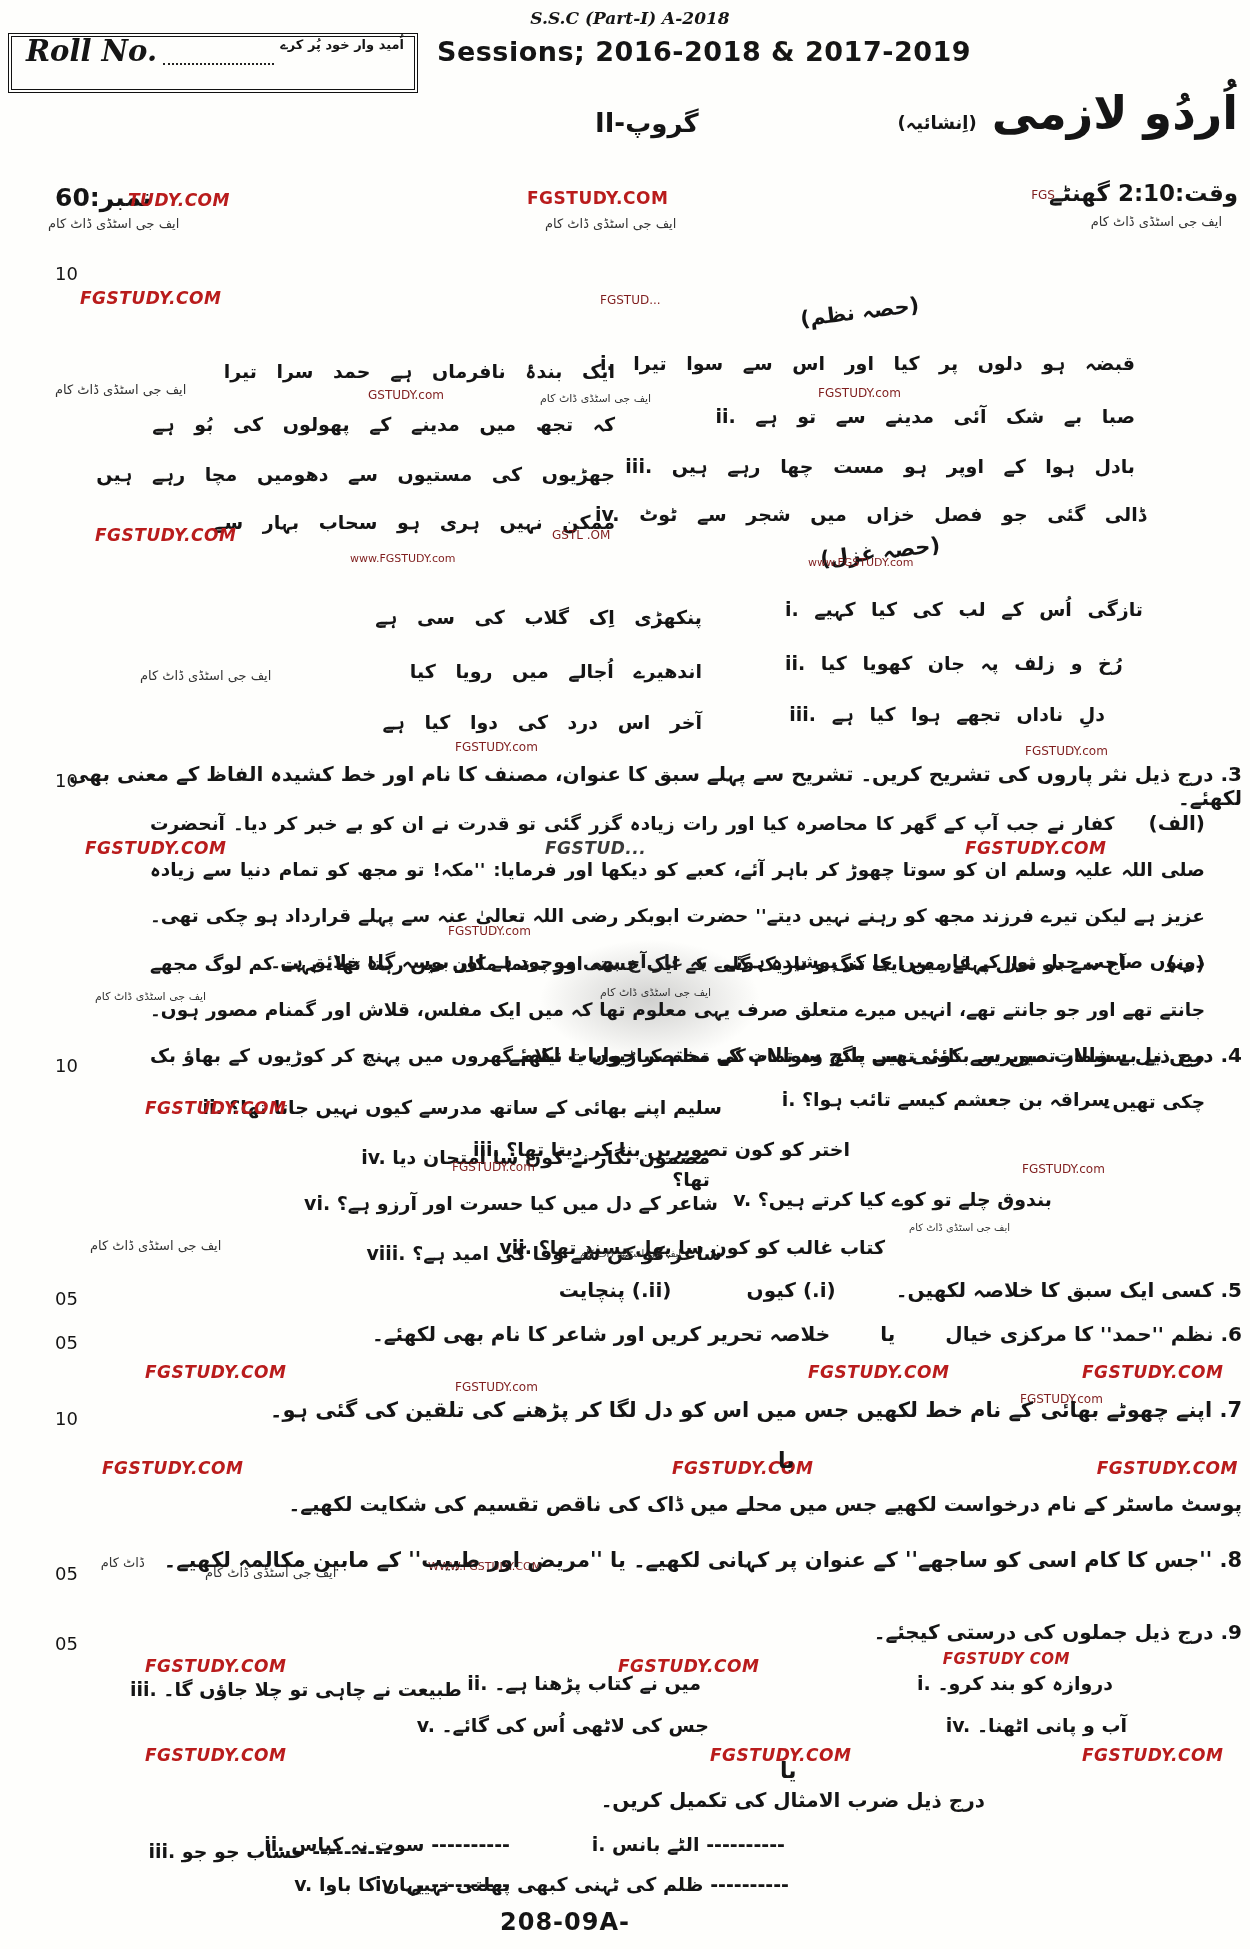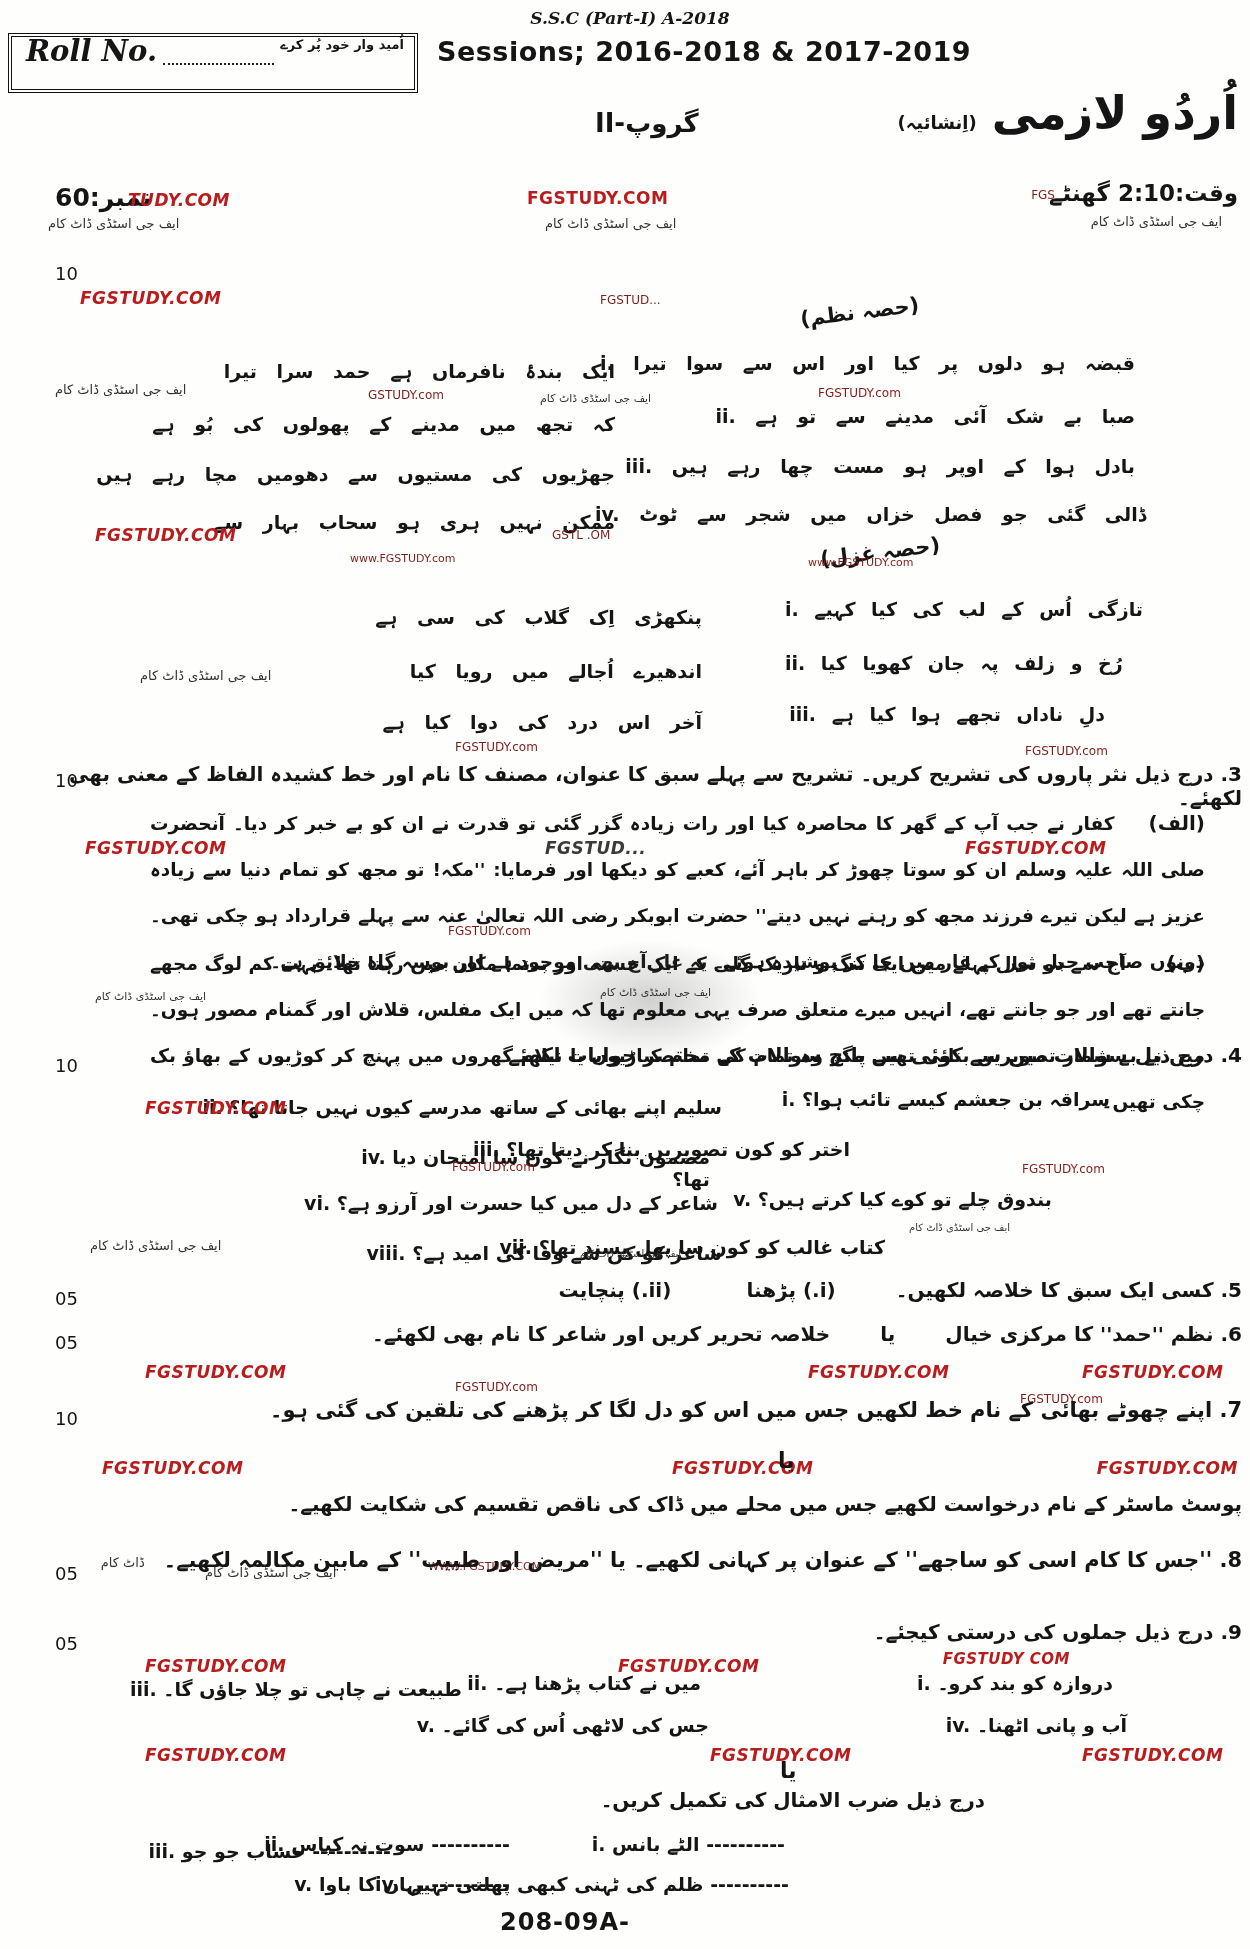--- a/index.html
+++ b/index.html
@@ -139,21 +139,21 @@
 
   <div class="abs u b" style="right:365px;top:1236px;font-size:19px;">vii. کتاب غالب کو کون سا پھل پسند تھا؟</div>
   <div class="abs u b" style="right:528px;top:1242px;font-size:19px;">viii. شاعر کو کن سے وفا کی امید ہے؟</div>
   <div class="abs wm-u" style="right:240px;top:1222px;font-size:10px;">ایف جی اسٹڈی ڈاٹ کام</div>
   <div class="abs wm-u" style="left:580px;top:1248px;font-size:10px;">ایف جی اسٹڈی ڈاٹ کام</div>
   <div class="abs wm-u" style="left:90px;top:1238px;">ایف جی اسٹڈی ڈاٹ کام</div>
 
   <div class="abs marks" style="left:55px;top:1288px;">05</div>
   <div class="abs u" style="right:8px;top:1278px;">
     <span class="q">5. کسی ایک سبق کا خلاصہ لکھیں۔</span>
-    <span class="q" style="margin-right:55px;">(i.) پڑھنا</span>
+    <span class="q" style="margin-right:55px;">(i.) کیوں</span>
     <span class="q" style="margin-right:70px;">(ii.) پنچایت</span>
   </div>
 
   <div class="abs marks" style="left:55px;top:1332px;">05</div>
   <div class="abs u" style="right:8px;top:1322px;">
     <span class="q">6. نظم ''حمد'' کا مرکزی خیال</span>
     <span class="q" style="margin-right:45px;">یا</span>
     <span class="q" style="margin-right:45px;">خلاصہ تحریر کریں اور شاعر کا نام بھی لکھئے۔</span>
   </div>
 

